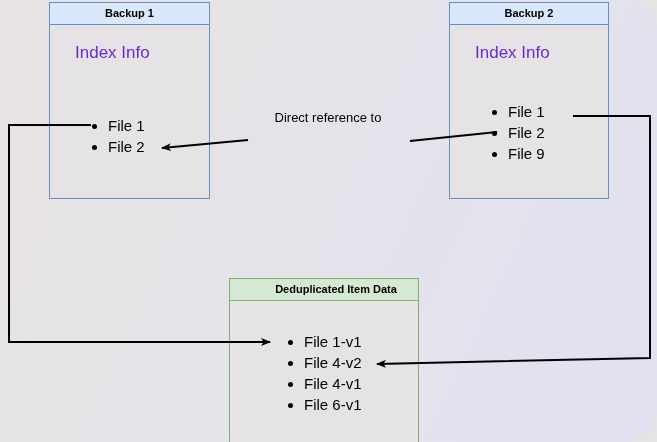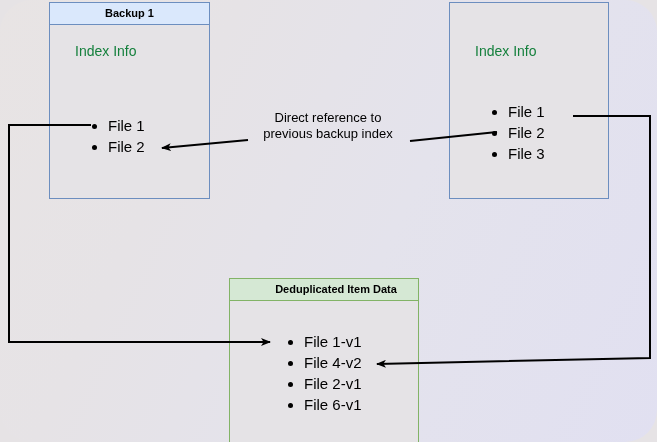--- a/index.html
+++ b/index.html
@@ -49,22 +49,22 @@
     border-bottom-color: #82b366;
     padding-left: 24px;
   }
 
   .box-title-text {
     display: block;
   }
 
   .index-label {
     position: absolute;
-    font-size: 14px;
-    color: #15803d;
+    font-size: 17px;
+    color: #6d28d9;
     white-space: nowrap;
   }
 
   ul.file-list {
     position: absolute;
     margin: 0;
     padding: 0 0 0 18px;
     list-style: disc;
     font-size: 15px;
     color: #000;
@@ -104,43 +104,45 @@
       <span class="box-title-text">Backup 1</span>
     </div>
     <div class="index-label" style="left:25px; top:40px;">Index Info</div>
     <ul class="file-list" id="backup1-items" style="left:40px; top:112px;">
         <li>File 1</li>
         <li>File 2</li>
       </ul>
   </div>
 
   <div class="box" id="box-backup2" style="left:449px; top:2px; width:160px; height:197px;">
+    <div class="box-header">
+      <span class="box-title-text">Backup 2</span>
+    </div>
     <div class="index-label" style="left:25px; top:40px;">Index Info</div>
     <ul class="file-list" id="backup2-items" style="left:40px; top:98px;">
         <li>File 1</li>
         <li>File 2</li>
-        <li>File 3</li>
+        <li>File 9</li>
       </ul>
   </div>
 
   <div class="box green" id="box-dedup" style="left:229px; top:278px; width:190px; height:165px;">
     <div class="box-header">
       <span class="box-title-text">Deduplicated Item Data</span>
     </div>
     <ul class="file-list" id="dedup-items" style="left:56px; top:52px;">
         <li>File 1-v1</li>
         <li>File 4-v2</li>
-        <li>File 2-v1</li>
+        <li>File 4-v1</li>
         <li>File 6-v1</li>
       </ul>
   </div>
 
   <div class="annotation" style="left:248px; top:110px; width:160px;">
     <span>Direct reference to</span><br>
-    <span>previous backup index</span>
   </div>
 
   <svg id="connectors" viewBox="0 0 657 442">
     <defs>
       <marker id="arrowhead" markerWidth="10" markerHeight="8" refX="9" refY="4" orient="auto" markerUnits="userSpaceOnUse">
         <path d="M0,0 L10,4 L0,8 L2.6,4 Z" fill="#000"></path>
       </marker>
     </defs>
 
      

